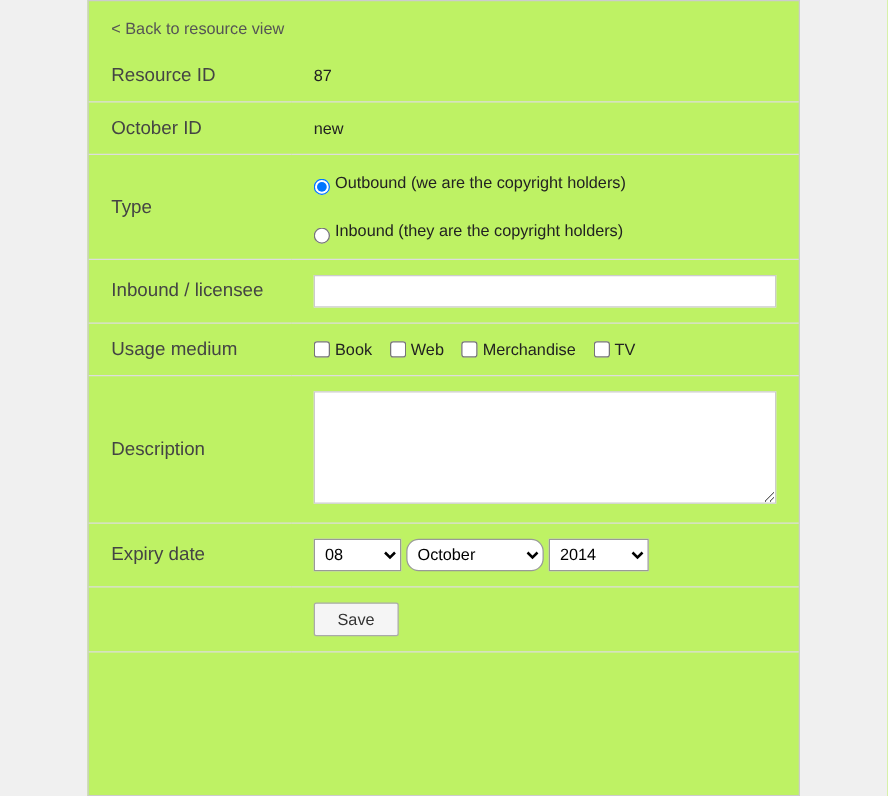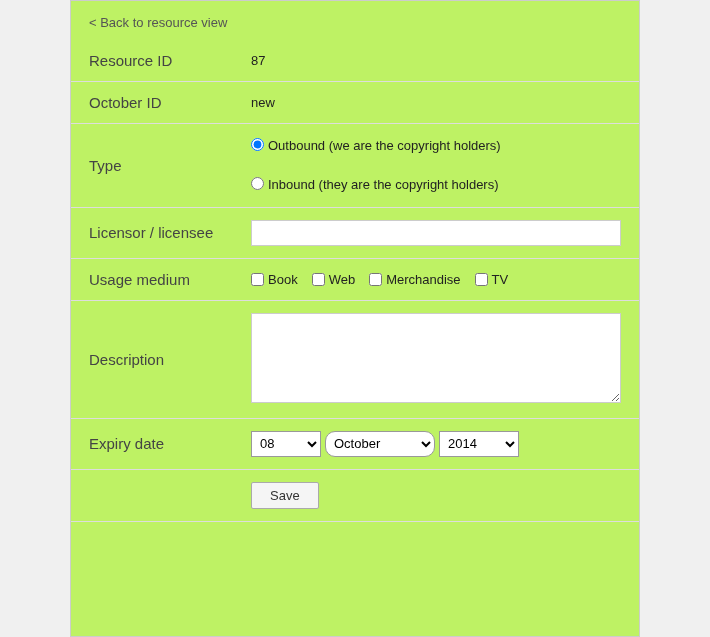--- a/index.html
+++ b/index.html
@@ -67,21 +67,21 @@
     .form-table td:last-child {
       color: #222;
     }
 
     .field-value-bold {
       font-weight: normal;
     }
 
     .radio-item {
       display: flex;
-      align-items: flex-start;
+      align-items: flex-end;
       gap: 4px;
       font-size: 13px;
     }
 
     .radio-item input[type="radio"] {
       margin-top: 2px;
       flex-shrink: 0;
     }
 
     .checkbox-group {
@@ -198,21 +198,21 @@
             &nbsp;
             <label class="radio-item">
               <input type="radio" name="type" style="">
               <span>Inbound (they are the copyright holders)</span>
             </label>
           </div>
         </td>
       </tr>
 
       <tr>
-        <td>Licensor / licensee</td>
+        <td>Inbound / licensee</td>
         <td>
           <input type="text" class="text-input" style="">
         </td>
       </tr>
 
       <tr>
         <td>Usage medium</td>
         <td>
           <div class="checkbox-group">
             <label class="checkbox-item">

